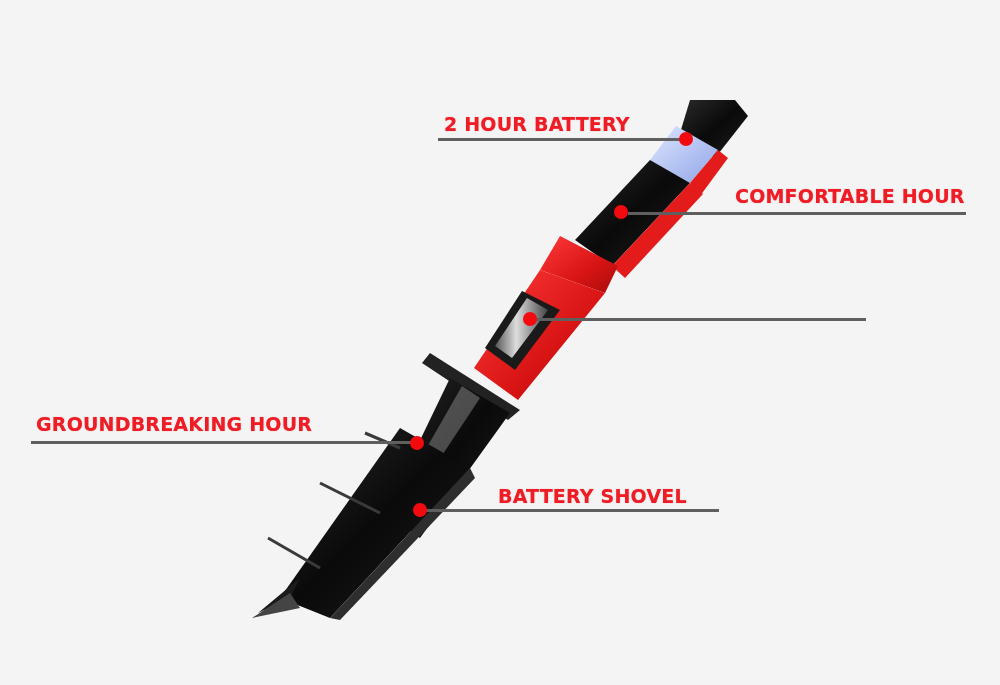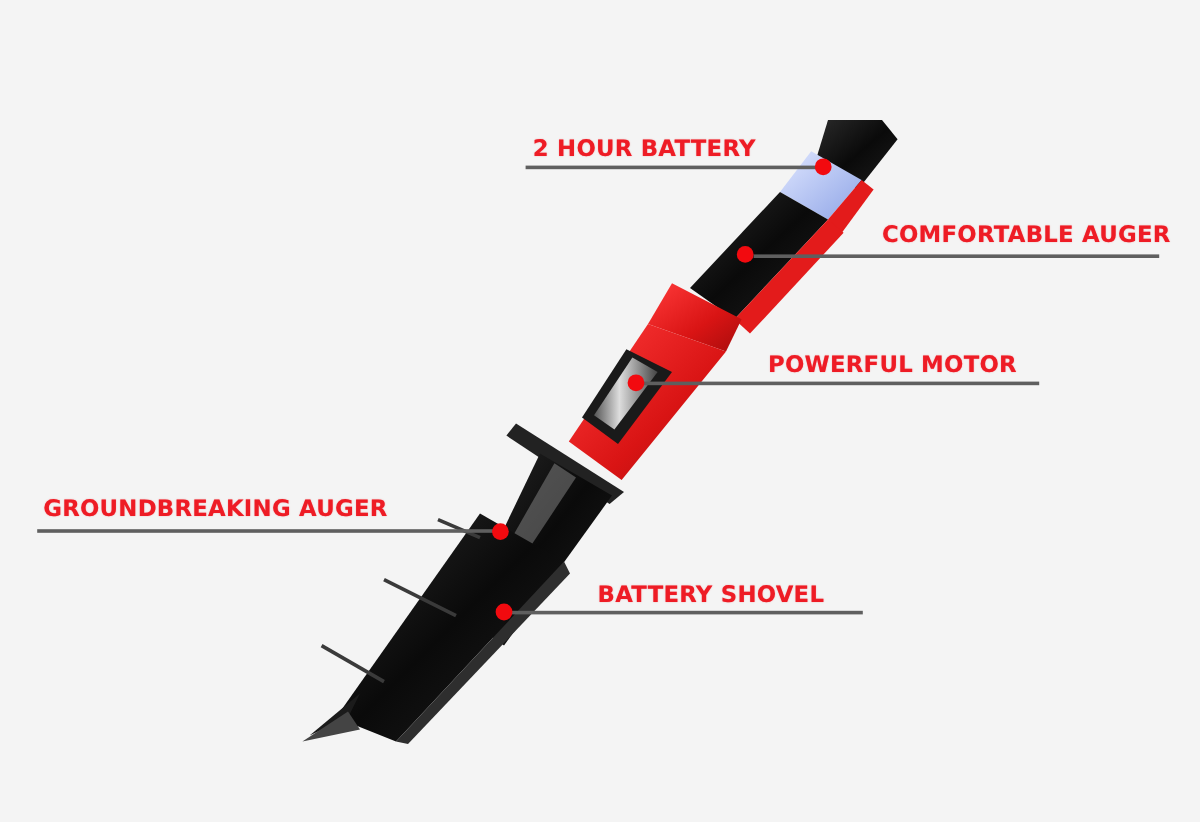--- a/index.html
+++ b/index.html
@@ -94,26 +94,25 @@
       <path d="M290 585 L252 610 L300 600 Z" fill="#444"></path>
     </g>
   </svg>
 
   <div class="leader" style="left:438px;top:130px;width:250px"></div>
   <div class="dot" style="left:686px;top:131px"></div>
   <div class="label" style="left:444px;top:107px">2 HOUR BATTERY</div>
 
   <div class="leader" style="left:628px;top:204px;width:338px"></div>
   <div class="dot" style="left:621px;top:204px"></div>
-  <div class="label" style="left:735px;top:179px">COMFORTABLE AUGER</div>
+  <div class="label" style="left:735px;top:179px">COMFORTABLE HOUR</div>
 
   <div class="leader" style="left:535px;top:310px;width:331px"></div>
   <div class="dot" style="left:530px;top:311px"></div>
-  <div class="label" style="left:640px;top:287px">POWERFUL MOTOR</div>
 
   <div class="leader" style="left:31px;top:433px;width:381px"></div>
   <div class="dot" style="left:417px;top:435px"></div>
-  <div class="label" style="left:36px;top:407px">GROUNDBREAKING AUGER</div>
+  <div class="label" style="left:36px;top:407px">GROUNDBREAKING HOUR</div>
 
   <div class="leader" style="left:425px;top:501px;width:294px"></div>
   <div class="dot" style="left:420px;top:502px"></div>
   <div class="label" style="left:498px;top:479px">BATTERY SHOVEL</div>
 </div>
 
 </body></html>

